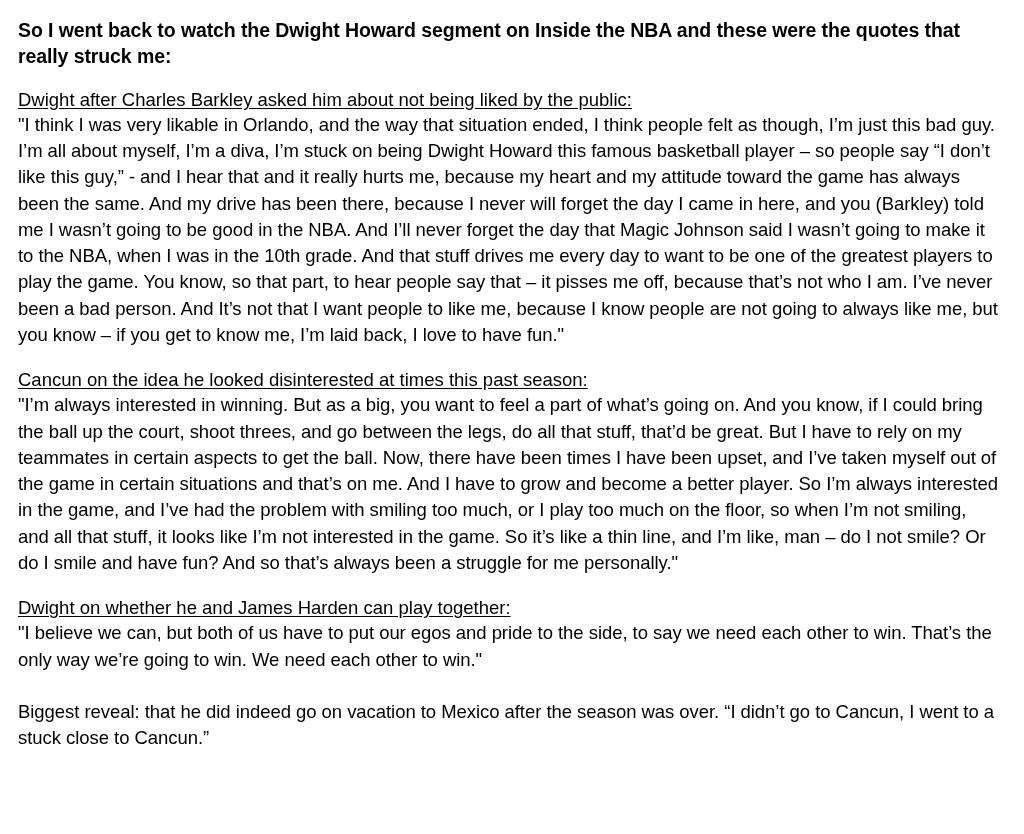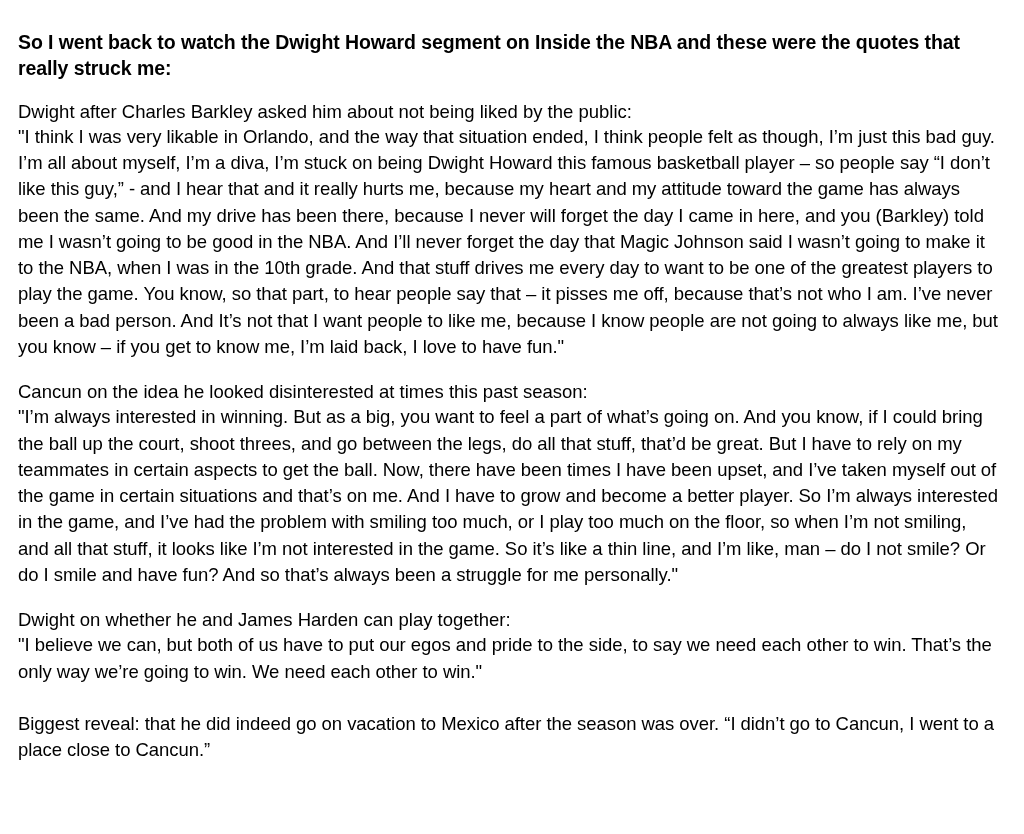--- a/index.html
+++ b/index.html
@@ -11,38 +11,39 @@
     width: 1024px;
     height: 834px;
     font-family: "Liberation Sans", sans-serif;
     color: #000000;
     overflow: hidden;
   }
   .page {
     box-sizing: border-box;
     width: 1024px;
     height: 834px;
-    padding: 30px 24px 0 18px;
+    padding: 18px 24px 0 18px;
   }
   .headline {
     font-size: 19.5px;
     font-weight: bold;
     line-height: 1.33;
     letter-spacing: -0.1px;
     margin: 0 0 6px 0;
   }
   .block {
     margin-top: 20px;
   }
   .block:first-of-type {
     margin-top: 18px;
   }
   .q-heading {
     font-size: 18.5px;
     line-height: 1.3;
+    text-decoration: underline;
     text-underline-offset: 2px;
     margin: 0;
   }
   .q-body {
     font-size: 18.5px;
     line-height: 1.42;
     margin: 0;
     letter-spacing: -0.05px;
   }
   .closing {
@@ -67,15 +68,15 @@
   <div class="block">
     <p class="q-heading">Cancun on the idea he looked disinterested at times this past season:</p>
     <p class="q-body">"I’m always interested in winning. But as a big, you want to feel a part of what’s going on. And you know, if I could bring the ball up the court, shoot threes, and go between the legs, do all that stuff, that’d be great. But I have to rely on my teammates in certain aspects to get the ball. Now, there have been times I have been upset, and I’ve taken myself out of the game in certain situations and that’s on me. And I have to grow and become a better player. So I’m always interested in the game, and I’ve had the problem with smiling too much, or I play too much on the floor, so when I’m not smiling, and all that stuff, it looks like I’m not interested in the game. So it’s like a thin line, and I’m like, man – do I not smile? Or do I smile and have fun? And so that’s always been a struggle for me personally."</p>
   </div>
 
   <div class="block">
     <p class="q-heading">Dwight on whether he and James Harden can play together: </p>
     <p class="q-body">"I believe we can, but both of us have to put our egos and pride to the side, to say we need each other to win. That’s the only way we’re going to win. We need each other to win."</p>
   </div>
 
-  <p class="closing">Biggest reveal: that he did indeed go on vacation to Mexico after the season was over. “I didn’t go to Cancun, I went to a place close to Cancun.”</p>
+  <p class="closing">Biggest reveal: that he did indeed go on vacation to Mexico after the season was over. “I didn’t go to Cancun, I went to a stuck close to Cancun.”</p>
 
 </div>
 
 </body></html>

